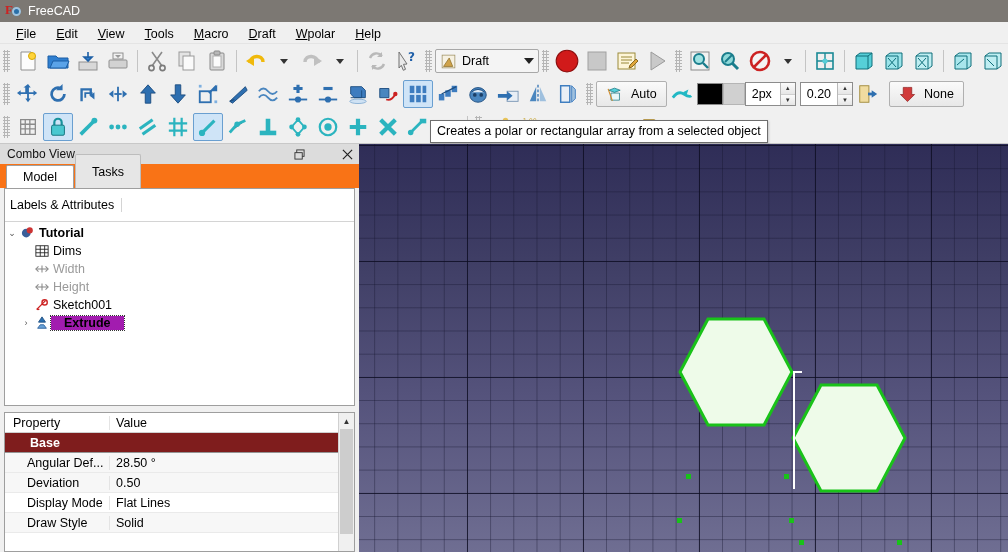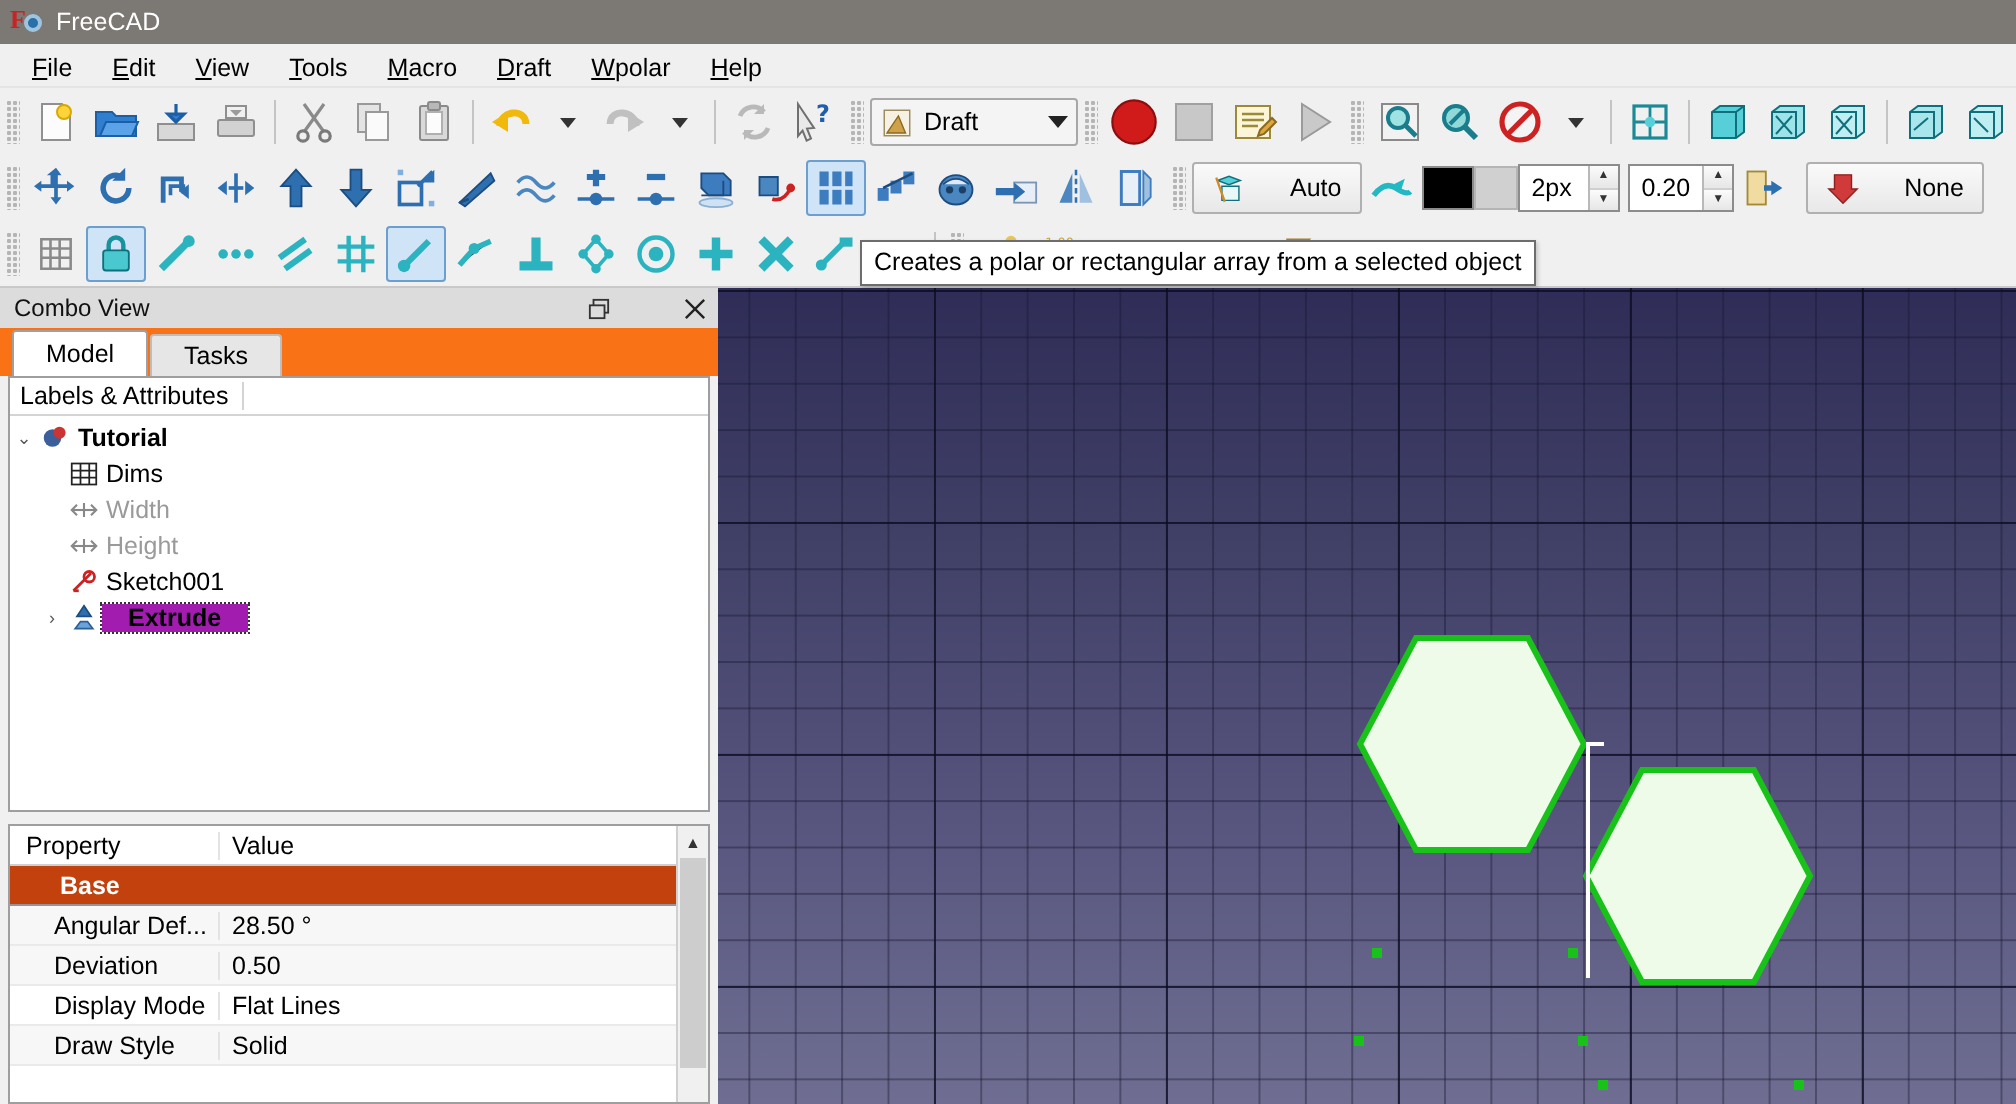--- a/index.html
+++ b/index.html
@@ -70,21 +70,21 @@
   }
   .wbcombo .wb-label { flex: 1; font-size: 12.5px; color: #000; }
   .wbcombo .wb-caret {
     width: 0; height: 0; border-left: 5px solid transparent; border-right: 5px solid transparent;
     border-top: 6px solid #222;
   }
 
   
   .wbtn {
     height: 26px; border: 1px solid #b0b0b0; background: linear-gradient(#fafafa,#e8e8e8);
-    border-radius: 2px; display: flex; align-items: center; gap: 22px; padding: 0 9px;
+    border-radius: 2px; display: flex; align-items: center; gap: 8px; padding: 0 9px;
     font-size: 12.5px; color: #000;
   }
   .swatch-black { width: 26px; height: 22px; background: #000; border: 1px solid #8b8b8b; }
   .swatch-gray { width: 22px; height: 22px; background: #d0d0d0; border: 1px solid #b5b5b5; }
   .spin {
     height: 24px; border: 1px solid #8c8c8c; background: #fff; display: flex; align-items: stretch;
   }
   .spin .val {
     display: flex; align-items: center; padding: 0 6px; font-size: 12.5px; min-width: 34px;
   }
@@ -109,32 +109,32 @@
   
   .combo { width: 359px; flex: 0 0 359px; display: flex; flex-direction: column; background: #f0f0f0; }
   .combo-header {
     height: 20px; background: #dcdcdc; display: flex; align-items: center;
     padding: 0 4px 0 7px; font-size: 12px; color: #111; gap: 32px;
   }
   .combo-header .ch-title { flex: 1; }
   .ch-btn { width: 16px; height: 16px; display: flex; align-items: center; justify-content: center; }
   .tabs { height: 24px; display: flex; align-items: flex-end; padding-left: 6px; background: #f97316; }
   .tab {
-    height: 21px; padding: 0 16px; display: flex; align-items: center; font-size: 12.5px;
+    height: 34px; padding: 0 16px; display: flex; align-items: center; font-size: 12.5px;
     border: 1px solid #bdbdbd; border-bottom: none; background: #e6e6e6; color: #000;
     margin-right: 1px; border-radius: 2px 2px 0 0;
   }
   .tab.sel { background: #ffffff; height: 23px; border-color: #a0a0a0; }
 
   .tree-wrap {
     margin: 0 4px; background: #fff; border: 1px solid #9e9e9e; flex: 0 0 218px;
     display: flex; flex-direction: column; overflow: hidden;
   }
   .tree-head {
-    height: 19px; display: flex; align-items: center; border-bottom: 1px solid #d4d4d4;
+    height: 33px; display: flex; align-items: center; border-bottom: 1px solid #d4d4d4;
     font-size: 12.5px;
   }
   .tree-head .col1 { width: 117px; padding-left: 5px; border-right: 1px solid #d4d4d4; }
   .tree-head .col2 { flex: 1; }
   .tree-body { flex: 1; padding-top: 2px; }
   .trow { height: 18px; display: flex; align-items: center; font-size: 12.5px; }
   .trow .exp { width: 14px; display: flex; align-items: center; justify-content: center; color: #555; font-size: 9px; }
   .trow .ticon { width: 18px; display: flex; align-items: center; justify-content: center; }
   .trow .tlabel { padding-left: 2px; }
   .trow.sel .tlabel {
@@ -148,21 +148,21 @@
     margin: 6px 4px 0 4px; background: #fff; border: 1px solid #9e9e9e; flex: 1;
     display: flex; overflow: hidden;
   }
   .props-table { flex: 1; display: flex; flex-direction: column; }
   .prow { height: 20px; display: flex; align-items: center; font-size: 12.5px; border-bottom: 1px solid #eaeaea; }
   .prow .pname { width: 105px; padding-left: 22px; border-right: 1px solid #e4e4e4; overflow: hidden; white-space: nowrap; }
   .prow .pval { flex: 1; padding-left: 6px; }
   .prow.head { background: #fff; border-bottom: 1px solid #cfcfcf; }
   .prow.head .pname { padding-left: 8px; }
   .prow.group {
-    background: #c2410c; color: #fff; font-weight: bold; border-bottom: 1px solid #949494;
+    background: #7f1d1d; color: #fff; font-weight: bold; border-bottom: 1px solid #949494;
   }
   .prow.group .pname { border-right: none; padding-left: 25px; }
   .prow.alt { background: #f7f7f7; }
   .pscroll { width: 16px; background: #f0f0f0; border-left: 1px solid #d0d0d0; display: flex; flex-direction: column; }
   .pscroll .sarrow { height: 16px; display: flex; align-items: center; justify-content: center; font-size: 8px; color: #333; }
   .pscroll .sthumb { height: 105px; background: #cdcdcd; margin: 0 1px; }
 
   
   .view3d { flex: 1; position: relative; overflow: hidden; }
   .view-bg {

